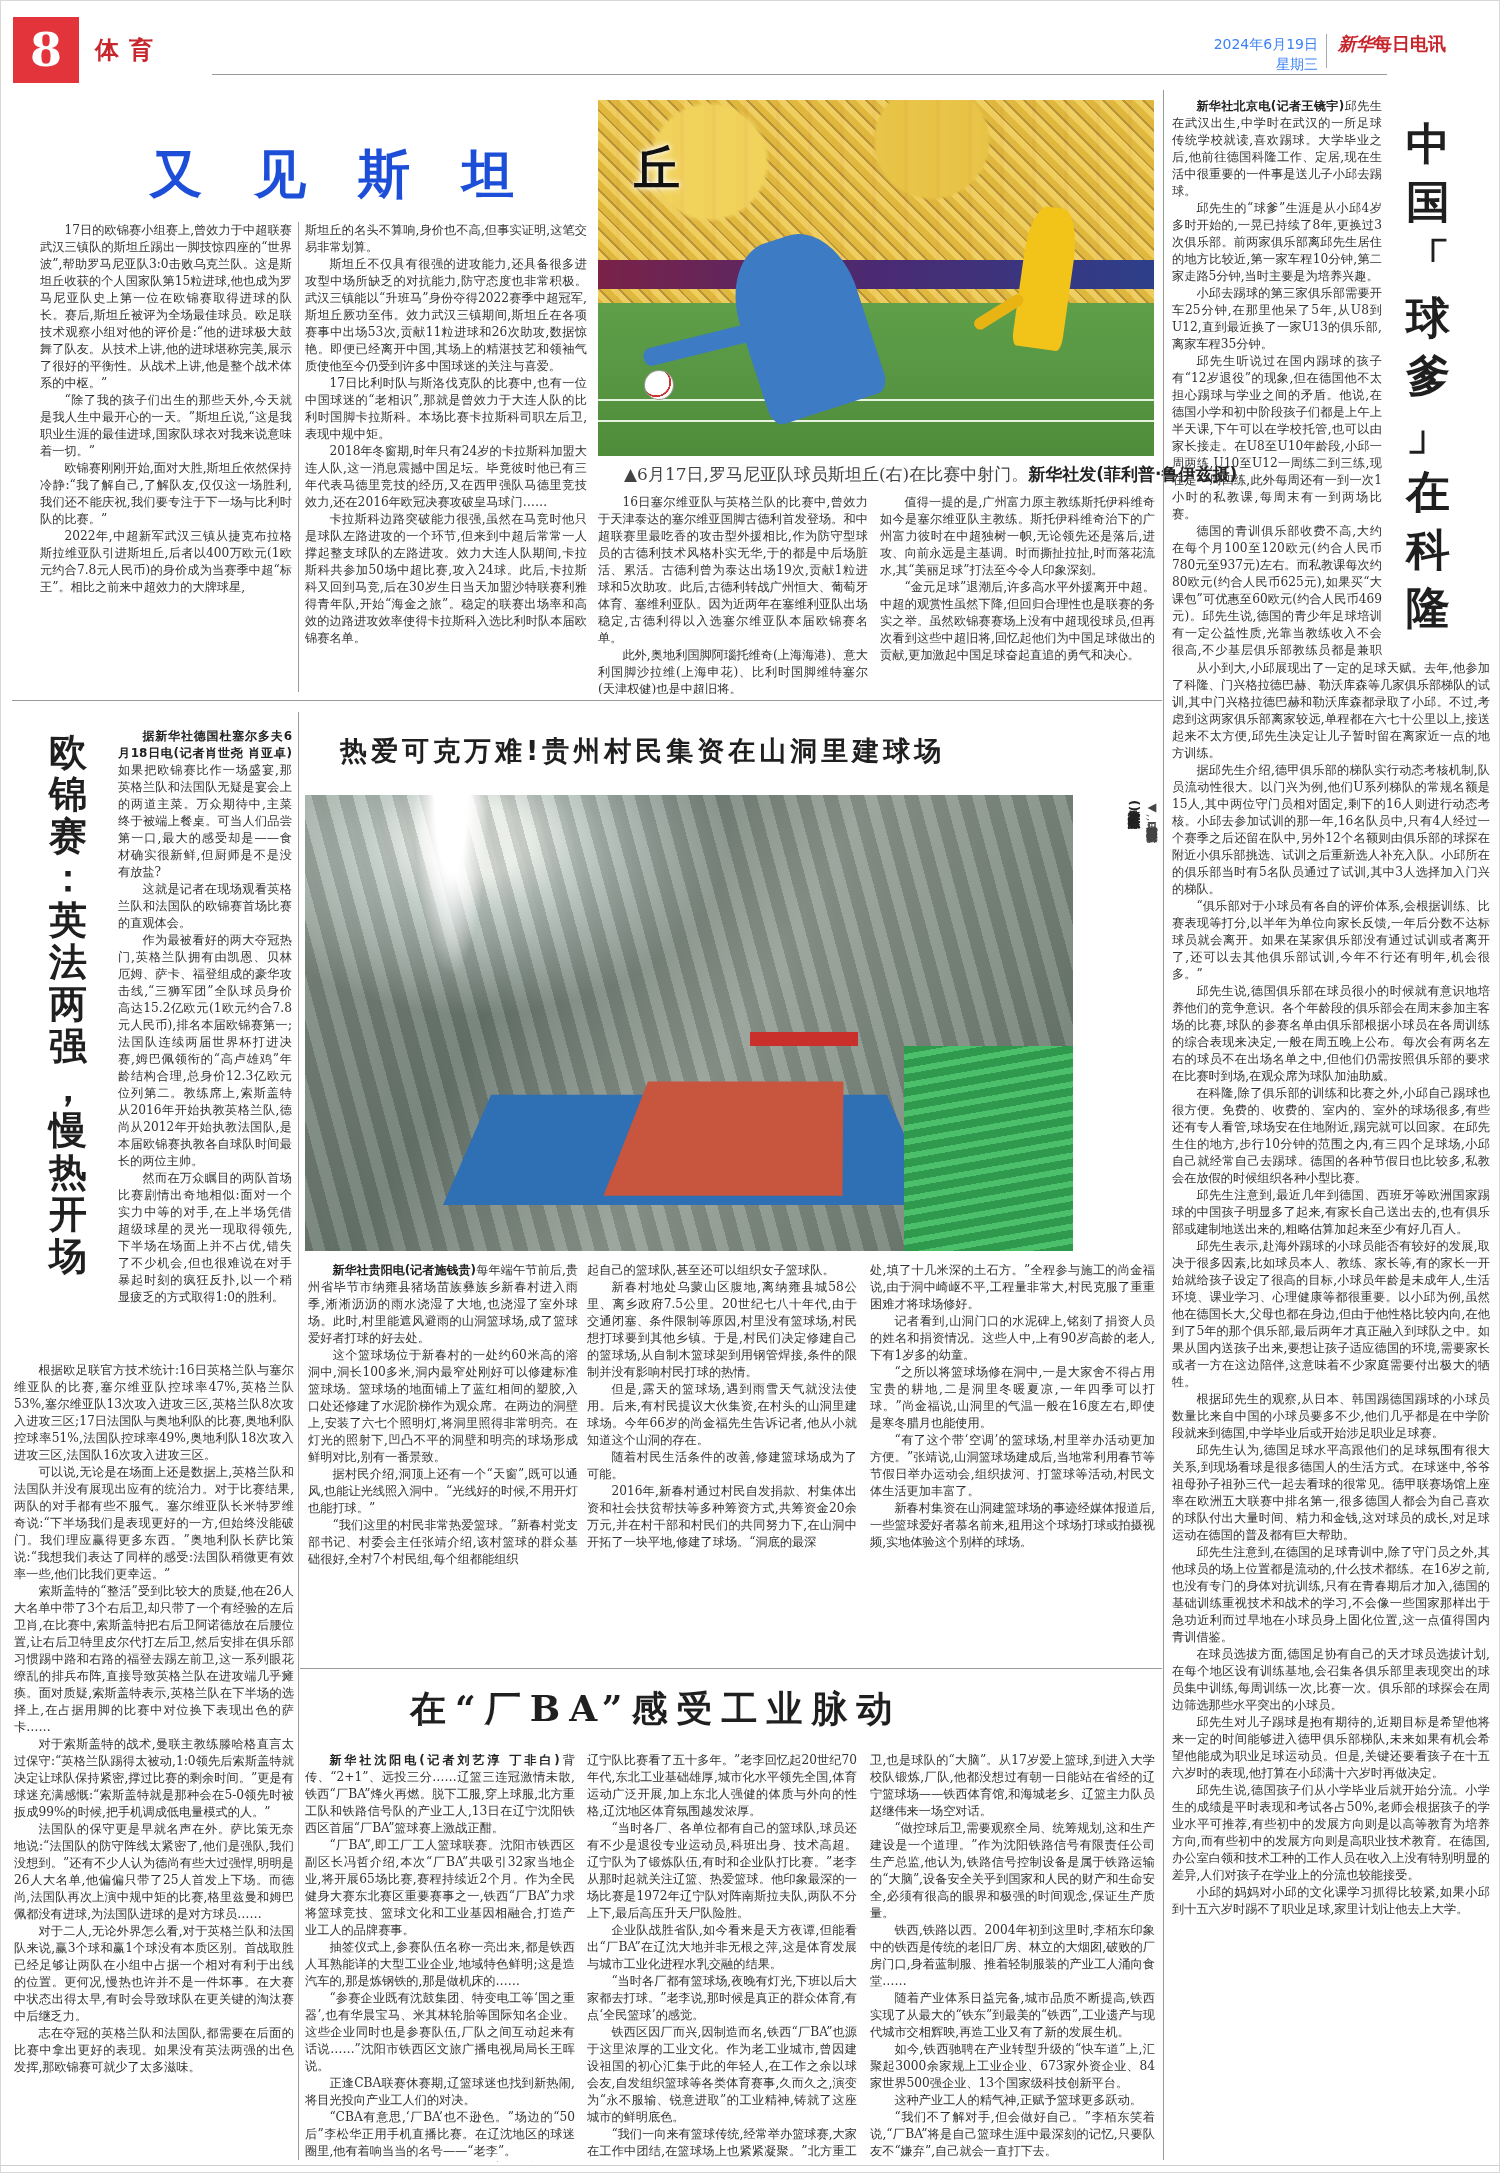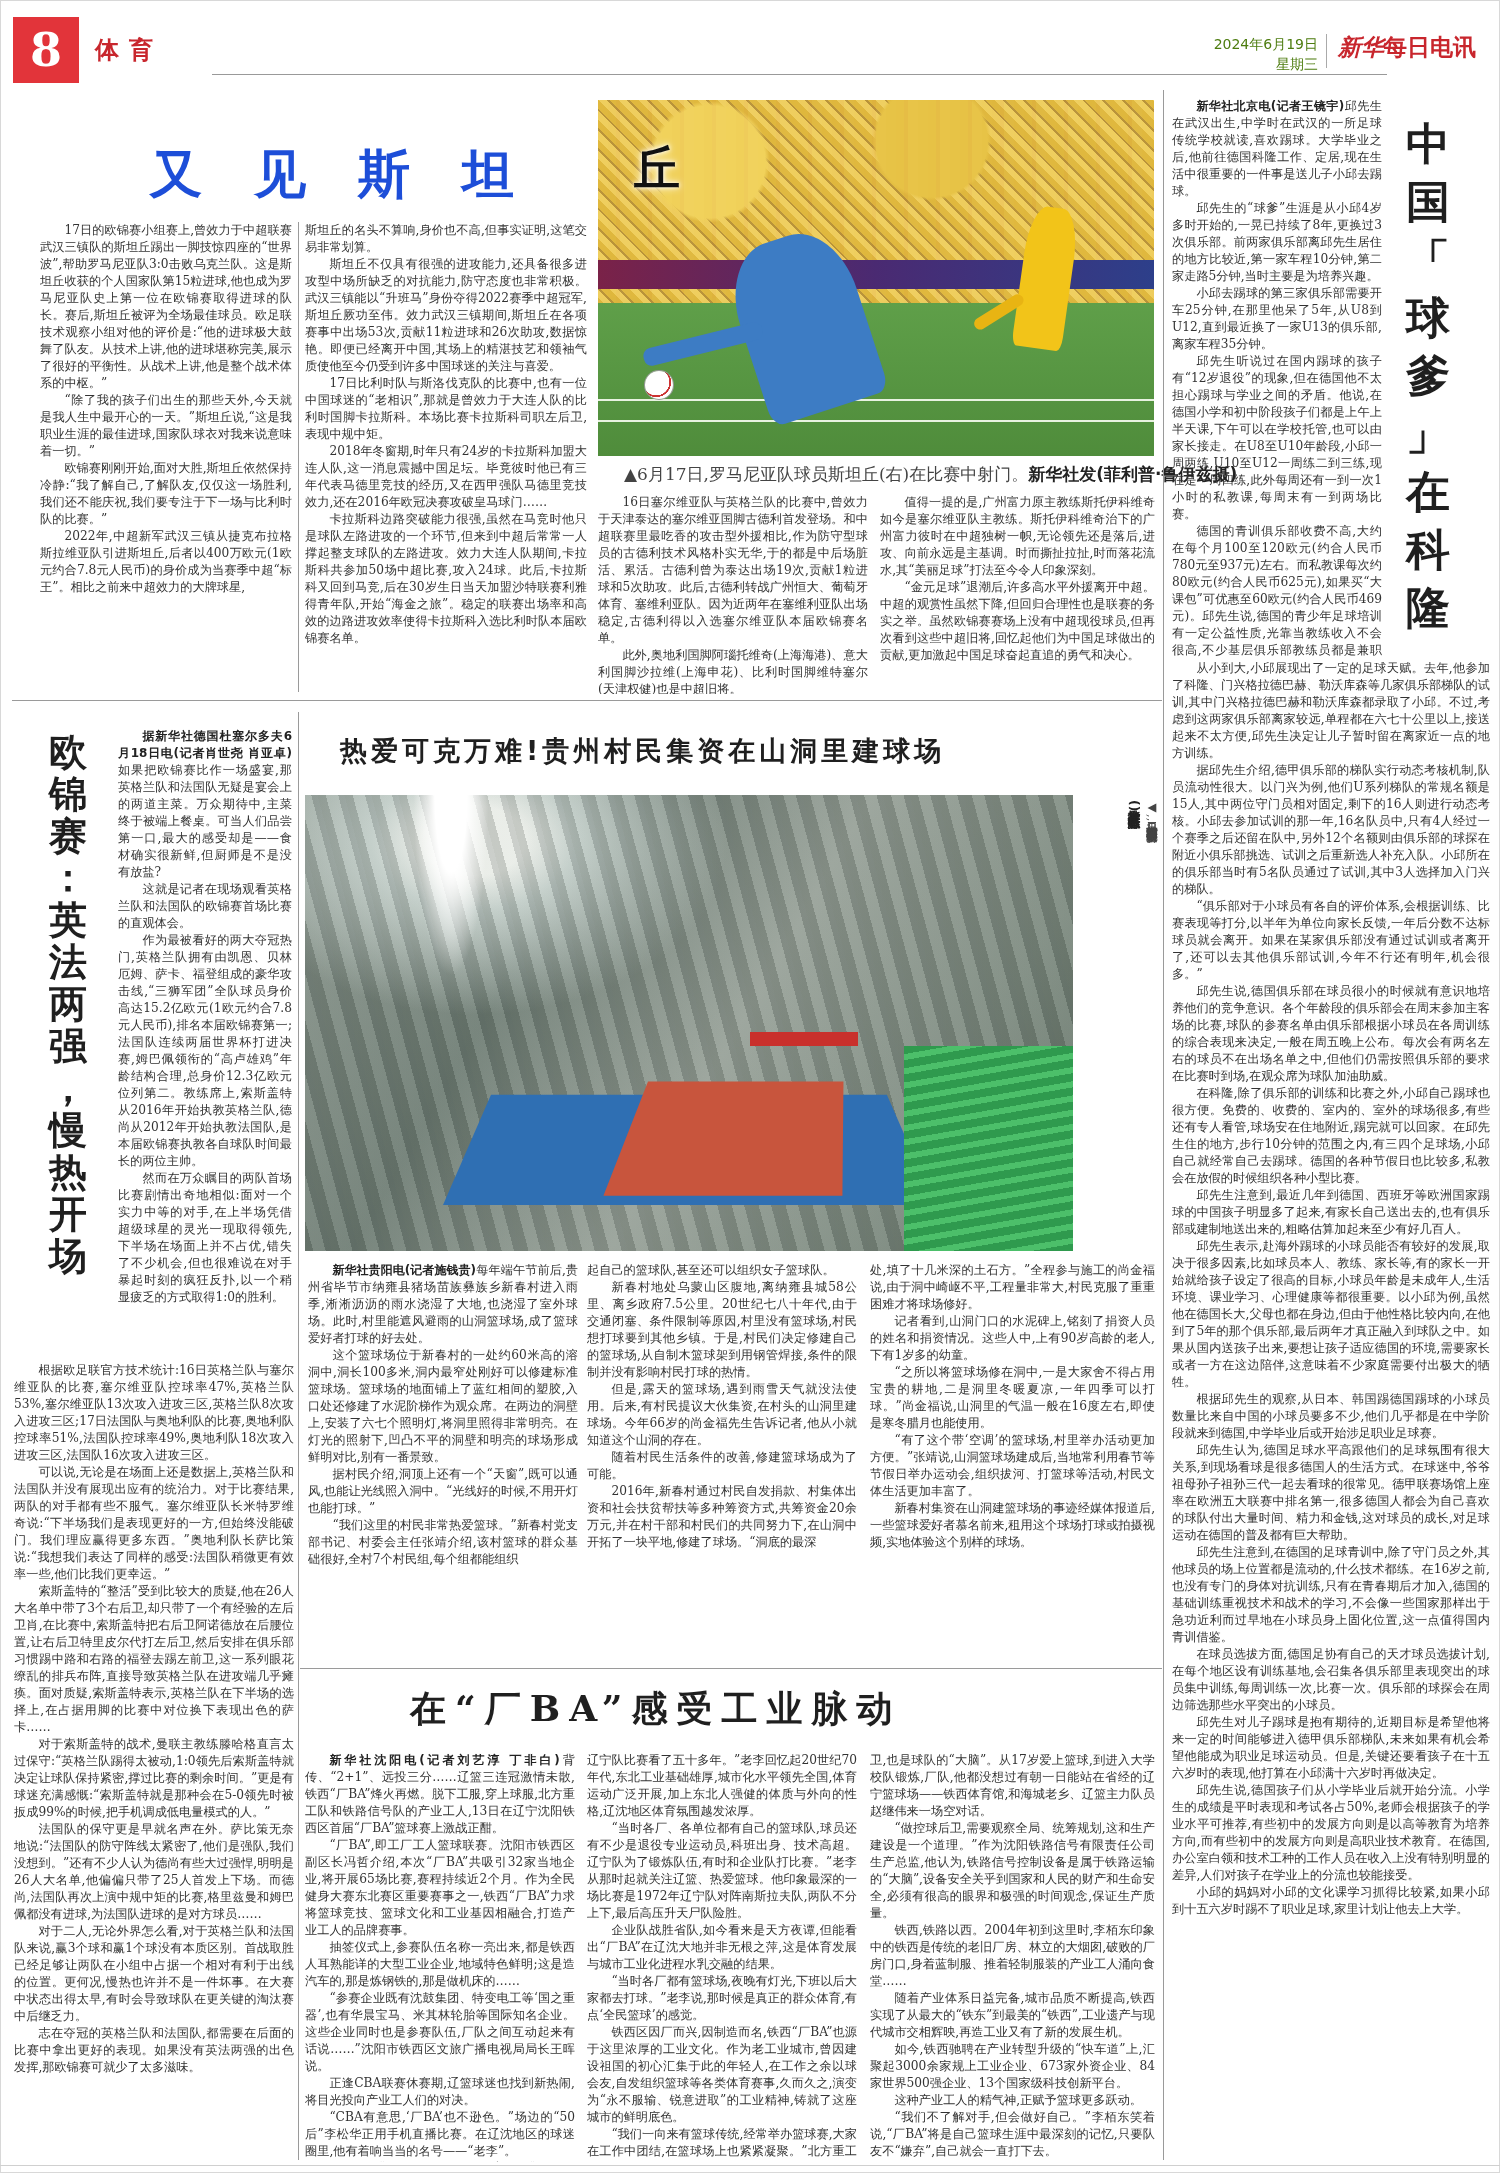--- a/index.html
+++ b/index.html
@@ -5,22 +5,22 @@
   * { box-sizing: border-box; margin: 0; padding: 0; }
   html, body { width: 1500px; height: 2173px; background: #ffffff; overflow: hidden; }
   body { position: relative; font-family: "DejaVu Serif", "Liberation Serif", serif; color: #2a2a2a; }
 
   .page-border { position: absolute; left: 0; top: 0; width: 1500px; height: 2173px; border: 1px solid #d8d8d8; pointer-events: none; }
 
   
   .hdr-num { position: absolute; left: 13px; top: 17px; width: 66px; height: 66px; background: #e2343a; color: #fff; font-family: "DejaVu Serif", serif; font-size: 46px; font-weight: bold; display: flex; align-items: center; justify-content: center; }
   .hdr-section { position: absolute; left: 95px; top: 34px; font-size: 24px; font-weight: bold; color: #c8262d; letter-spacing: 10px; font-family: "DejaVu Serif", serif; }
   .hdr-rule { position: absolute; left: 212px; top: 74px; width: 1175px; height: 1px; background: #999; }
-  .hdr-date { position: absolute; left: 1180px; top: 34px; width: 208px; text-align: right; font-family: "DejaVu Sans", sans-serif; font-size: 14px; color: #4d7c0f; line-height: 20px; }
-  .hdr-logo { position: absolute; left: 1338px; top: 32px; font-size: 23px; font-weight: bold; color: #c8262d; font-family: "DejaVu Serif", serif; white-space: nowrap; }
+  .hdr-date { position: absolute; left: 1180px; top: 34px; width: 208px; text-align: right; font-family: "DejaVu Sans", sans-serif; font-size: 14px; color: #3b82f6; line-height: 20px; }
+  .hdr-logo { position: absolute; left: 1338px; top: 32px; font-size: 18px; font-weight: bold; color: #c8262d; font-family: "DejaVu Serif", serif; white-space: nowrap; }
   .hdr-logo .script { font-style: italic; }
 
   
   .col { position: absolute; font-size: 12.2px; line-height: 17px; text-align: justify; color: #333; overflow: hidden; }
   .col p { text-indent: 2em; }
   .col b.by { font-family: "DejaVu Sans", sans-serif; font-weight: bold; color: #222; font-size: 12px; }
 
   .vline { position: absolute; width: 1px; background: #9a9a9a; }
   .hline { position: absolute; height: 1px; background: #9a9a9a; }
 

